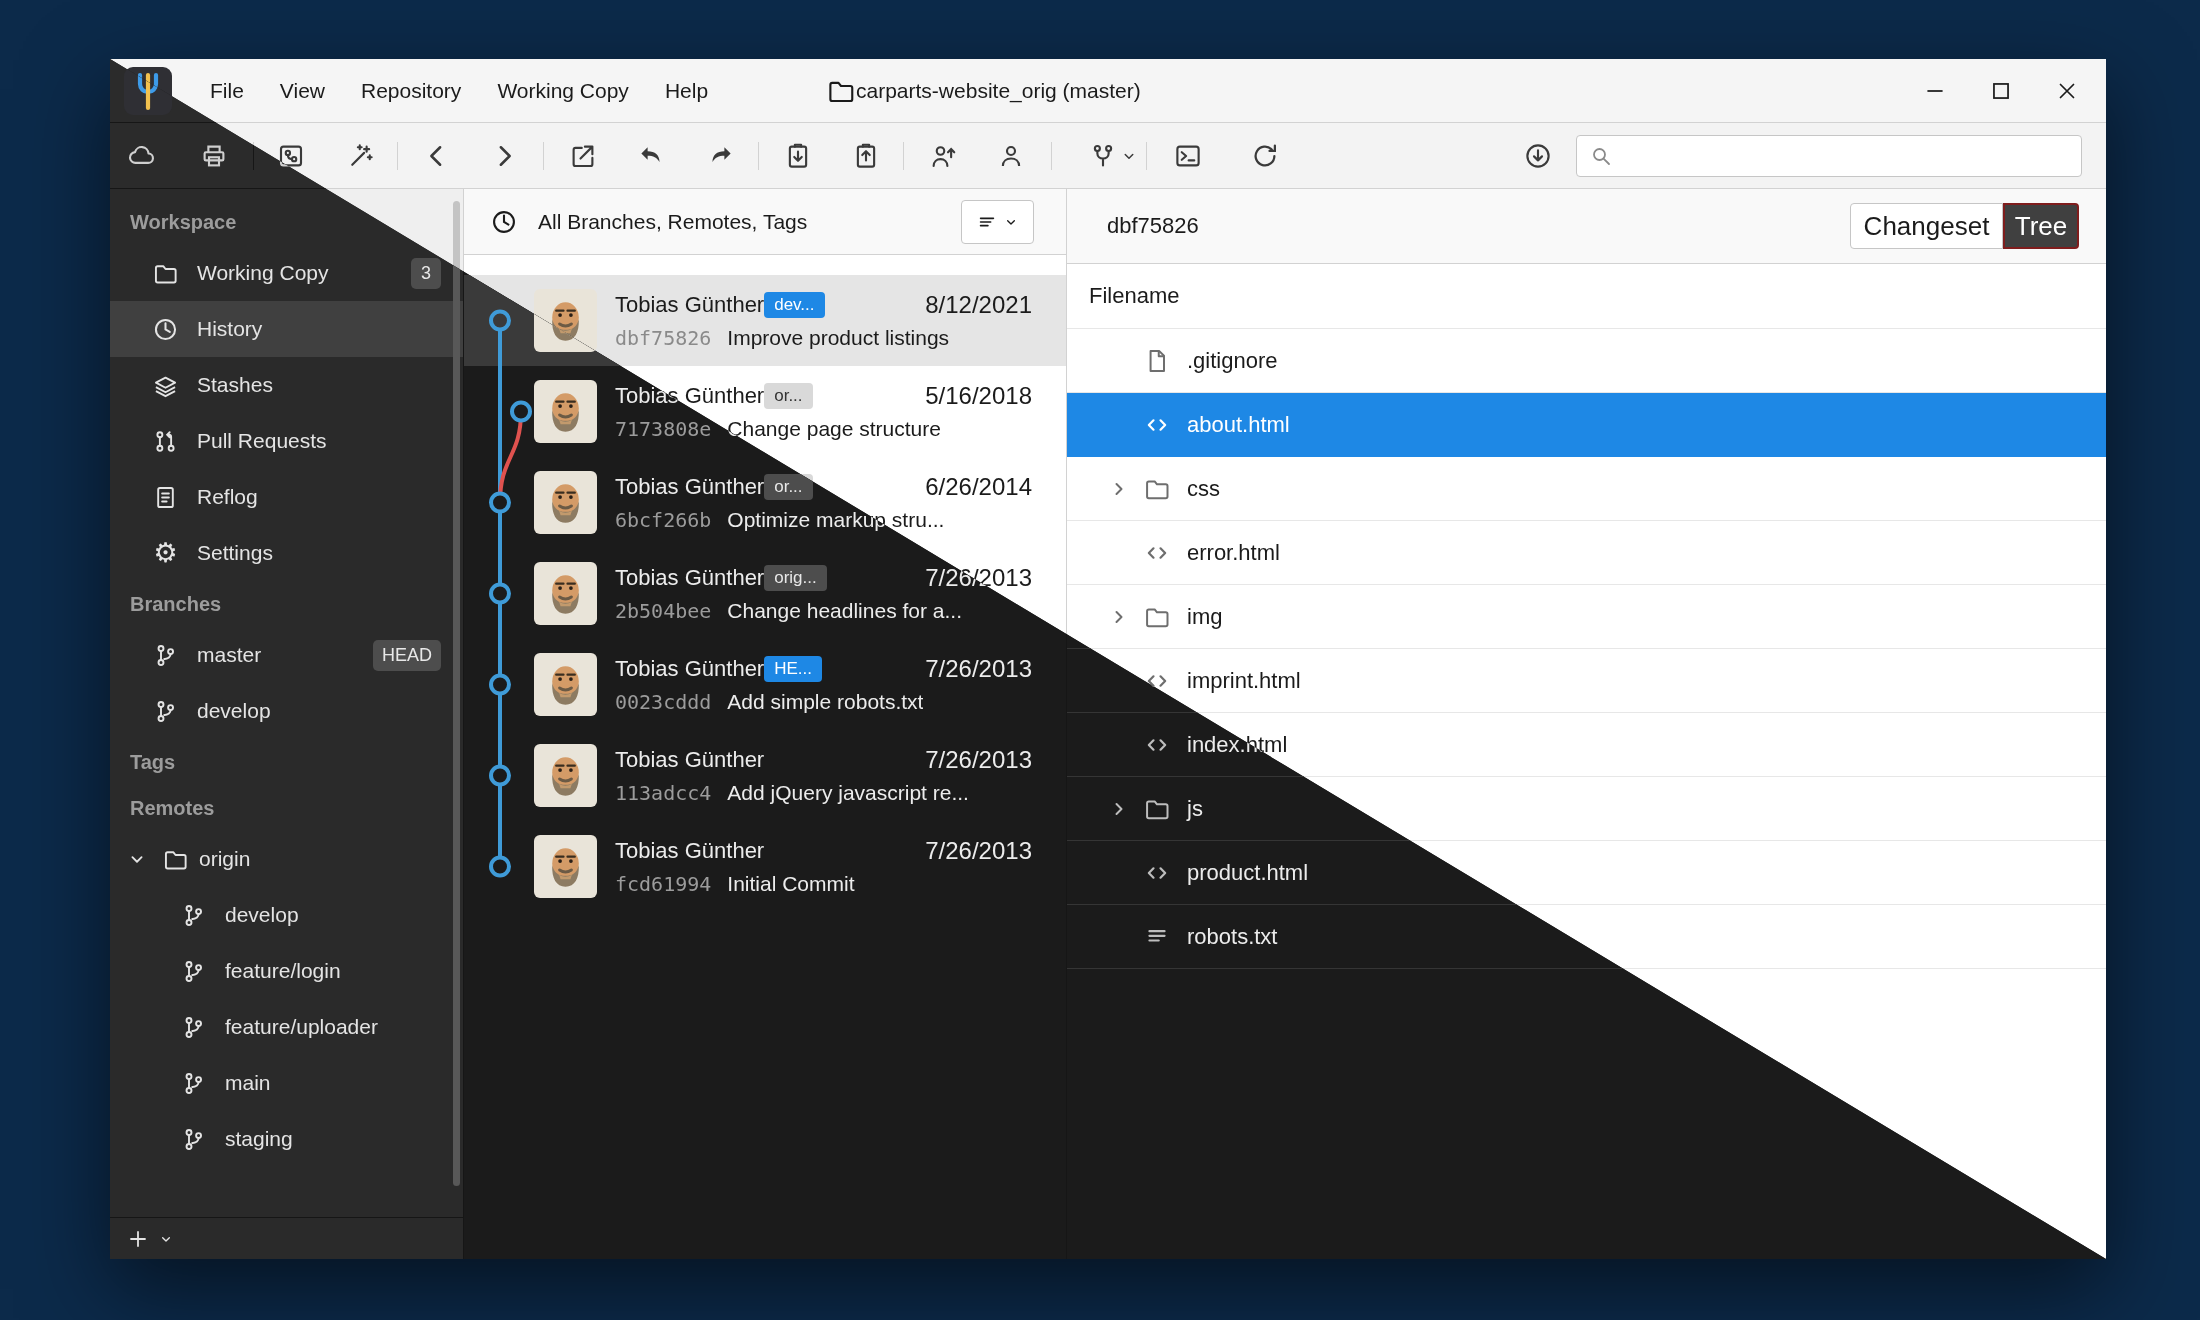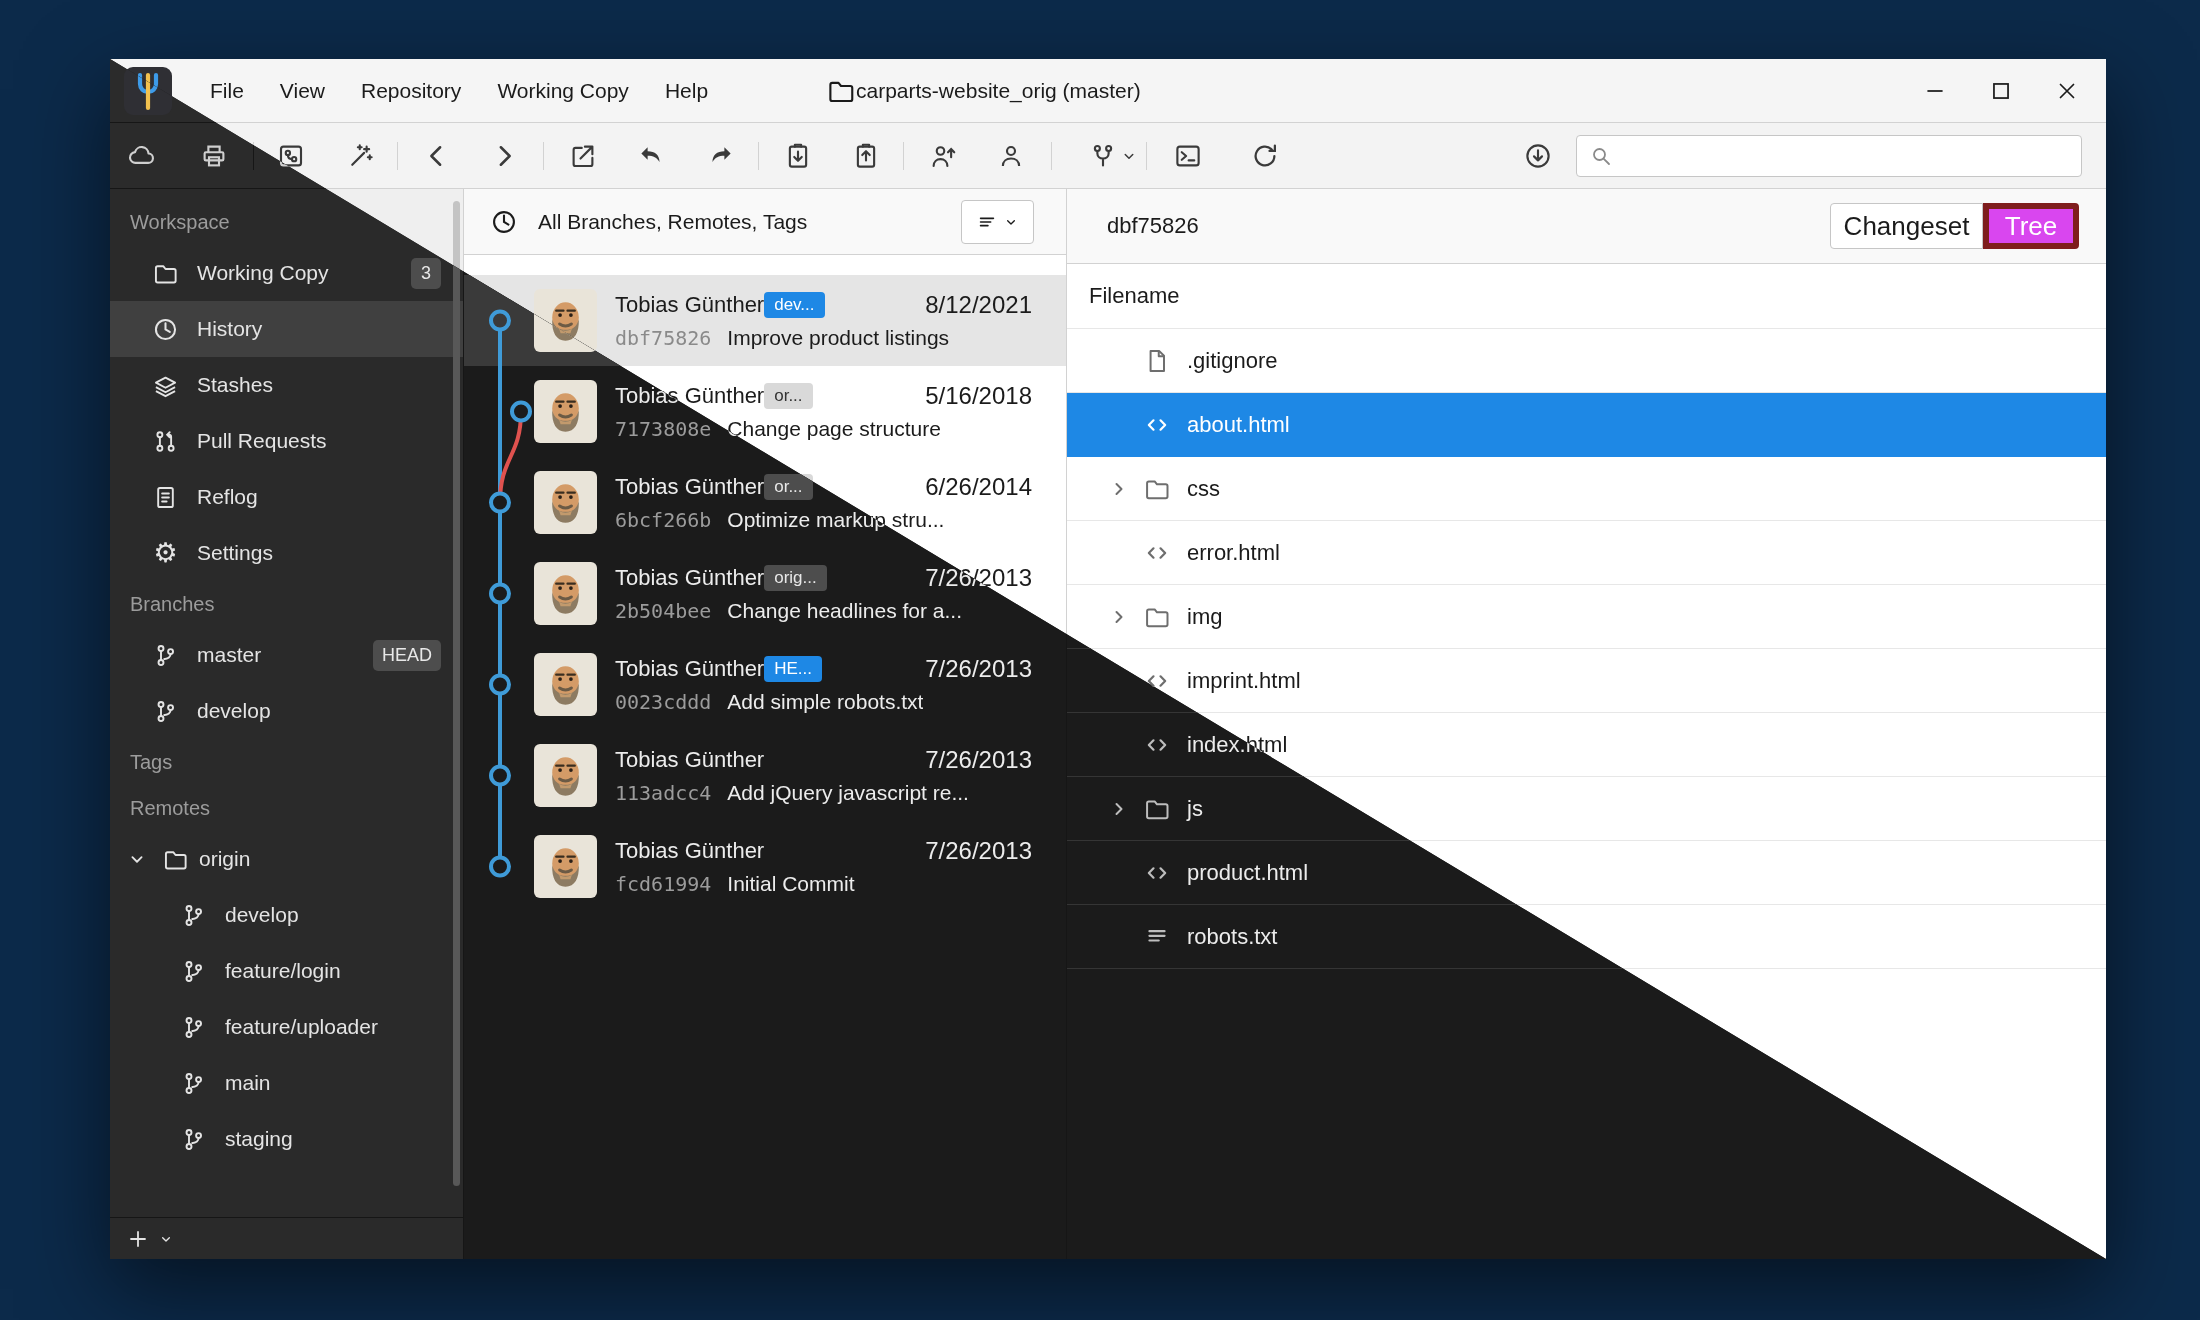--- a/index.html
+++ b/index.html
@@ -42,21 +42,21 @@
   .tsep{position:absolute;top:19px;width:1px;height:28px;background:var(--border)}
   .search{position:absolute;left:1466px;top:12px;width:506px;height:42px;background:var(--search-bg);border:1px solid var(--btn-border);border-radius:4px;display:flex;align-items:center;padding:0 12px;gap:10px;color:var(--muted)}
   .search svg{width:24px;height:24px;flex:none}
   .search input{flex:1;border:none;outline:none;background:transparent;font:inherit;font-size:20px;color:var(--text)}
   
   .sidebar{position:absolute;top:130px;left:0;width:354px;bottom:0;background:var(--sidebar-bg);border-right:1px solid var(--border);color:var(--sidebar-text);font-size:21px}
   .commits{position:absolute;top:130px;left:354px;width:603px;bottom:0;background:var(--panel-bg);border-right:1px solid var(--border)}
   .detail{position:absolute;top:130px;left:957px;right:0;bottom:0;background:var(--panel-bg)}
   
   .sb-scrollwrap{padding-top:10px}
-  .sb-header{height:46px;display:flex;align-items:center;padding-left:20px;font-weight:normal;font-size:20px;color:var(--sidebar-muted)}
+  .sb-header{height:46px;display:flex;align-items:center;padding-left:20px;font-weight:bold;font-size:20px;color:var(--sidebar-muted)}
   .sb-item{height:56px;display:flex;align-items:center;padding-left:42px;gap:18px}
   .sb-item.selected{background:var(--sidebar-selected)}
   .sb-item .sbi{width:27px;height:27px;color:var(--sidebar-text);flex:none}
   .sb-gear{font-size:27px;line-height:27px;width:27px;text-align:center}
   .sb-badge{margin-left:auto;margin-right:22px;min-width:30px;height:31px;padding:0 9px;border-radius:5px;background:var(--badge-bg);color:var(--badge-text);font-size:18px;display:flex;align-items:center;justify-content:center}
   .sb-origin{padding-left:16px;gap:10px}
   .sb-origin .sbi.fold{margin-left:4px}
   .sb-child{padding-left:70px}
   .sb-bottom{position:absolute;left:0;right:0;bottom:0;height:42px;border-top:1px solid var(--border);display:flex;align-items:center;padding-left:16px;gap:8px;color:var(--sidebar-text)}
   .sb-bottom svg{width:24px;height:24px}
@@ -82,21 +82,21 @@
   .commit-date{margin-left:auto;font-size:24px;white-space:nowrap}
   .commit-line2{display:flex;align-items:baseline;gap:16px;margin-top:7px}
   .commit-hash{font-family:"DejaVu Sans Mono","Liberation Mono",monospace;font-size:20px;color:var(--muted)}
   .commit-msg{font-size:21px;white-space:nowrap;overflow:hidden;text-overflow:ellipsis}
   
   .dt-header{height:75px;display:flex;align-items:center;padding:0 27px 0 40px;border-bottom:1px solid var(--border);background:var(--panel-header-bg)}
   .dt-id{font-size:22px}
   .seg{margin-left:auto;display:flex}
   .seg-btn{height:46px;display:flex;align-items:center;justify-content:center;font-size:26px}
   .seg-changeset{width:153px;background:var(--btn-bg);border:1px solid var(--btn-border);border-radius:4px 0 0 4px;color:var(--text)}
-  .seg-tree{width:96px;background:#d946ef;border:6px solid #7f1d1d;border-radius:0 4px 4px 0;color:#fff}
+  .seg-tree{width:76px;background:#404040;border:2px solid #7f1d1d;border-radius:0 4px 4px 0;color:#fff}
   .dt-colhead{height:65px;display:flex;align-items:center;padding-left:22px;font-size:22px;border-bottom:1px solid var(--row-sep)}
   .file-row{height:64px;display:flex;align-items:center;padding-left:40px;border-bottom:1px solid var(--row-sep);font-size:22px}
   .file-row .chev{width:36px;height:26px;display:flex;align-items:center;color:var(--icon-file)}
   .file-row .chev svg{width:24px;height:24px}
   .file-ic{width:28px;height:28px;margin-right:16px;color:var(--icon-file);flex:none}
   .file-row.selected{background:#1e88e5;color:#fff;border-bottom-color:transparent}
   .file-row.selected .file-ic,.file-row.selected .chev{color:#fff}
 </style>
 </head>
 <body>

